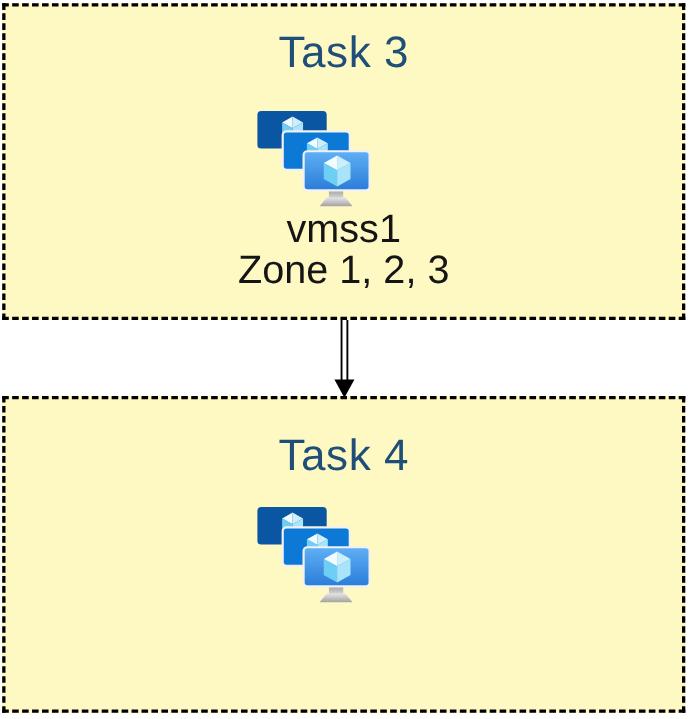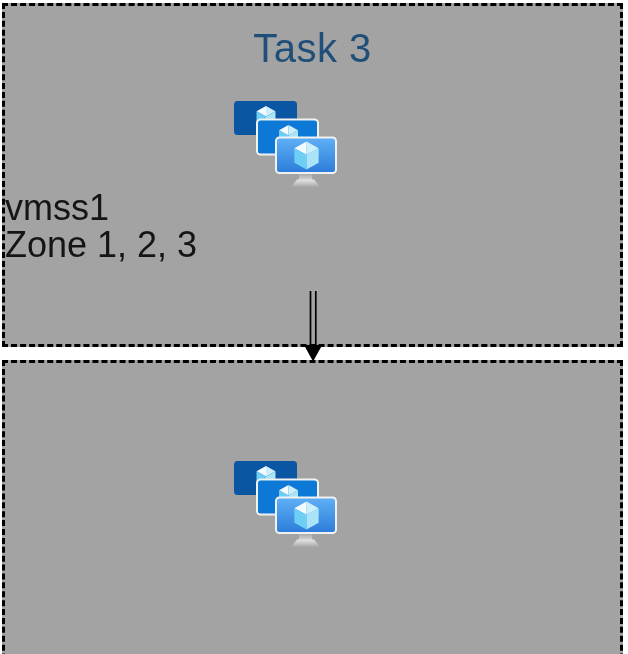--- a/index.html
+++ b/index.html
@@ -12,22 +12,22 @@
     width: 628px;
     height: 654px;
     background: #ffffff;
     font-family: "Liberation Sans", sans-serif;
     overflow: hidden;
   }
   .task-box {
     position: absolute;
     left: 2px;
     width: 621px;
-    height: 344px;
-    background: #a3a3a3;
+    height: 288px;
+    background: #fef9c3;
     border: 3px dashed #000000;
     box-sizing: border-box;
   }
   #box1 { top: 3px; }
   #box2 { top: 360px; }
   .task-title {
     position: absolute;
     left: 0;
     width: 100%;
     text-align: center;
@@ -43,20 +43,21 @@
     position: absolute;
     left: 228px;
     display: block;
   }
   #box1 .vmss-icon { top: 94px; }
   #box2 .vmss-icon { top: 97px; }
   .task-labels {
     position: absolute;
     left: 0;
     width: 100%;
+    text-align: center;
     font-size: 36px;
     line-height: 37px;
     color: #151515;
     white-space: nowrap;
   }
   #box1 .task-labels { top: 183px; }
   #box2 .task-labels { top: 205px; font-size: 35px; }
   .connector {
     position: absolute;
     left: 302px;
@@ -108,20 +109,21 @@
     </div>
   </div>
 
   <svg class="connector" width="22" height="71" viewBox="0 0 22 71">
     <line x1="8.5" y1="0" x2="8.5" y2="56" stroke="#000000" stroke-width="1.7"></line>
     <line x1="13.8" y1="0" x2="13.8" y2="56" stroke="#000000" stroke-width="1.7"></line>
     <polygon points="2,54 20.2,54 11.1,70.5" fill="#000000"></polygon>
   </svg>
 
   <div class="task-box" id="box2">
+    <div class="task-title">Task 4</div>
 
     <svg class="vmss-icon" width="104" height="90" viewBox="0 0 104 90">
       <rect x="1" y="1" width="63" height="34" rx="3.5" fill="#0b56a2"></rect>
       <use href="#cube-shape" transform="translate(33,17)"></use>
       <rect x="24" y="19.5" width="61" height="35" rx="3.5" fill="#0d79d6" stroke="#f1f1f1" stroke-width="2"></rect>
       <use href="#cube-shape" transform="translate(55.5,36)"></use>
       <rect x="66" y="70" width="13" height="12" fill="url(#gNeck)"></rect>
       <path d="M57.5,87.5 L87.5,87.5 L81,79.5 L64,79.5 Z" fill="url(#gBase)"></path>
       <rect x="43" y="37.5" width="60" height="35.5" rx="3.5" fill="url(#gFront)" stroke="#f1f1f1" stroke-width="2"></rect>
       <use href="#cube-shape" transform="translate(73.5,55.5) scale(1.28)"></use>

